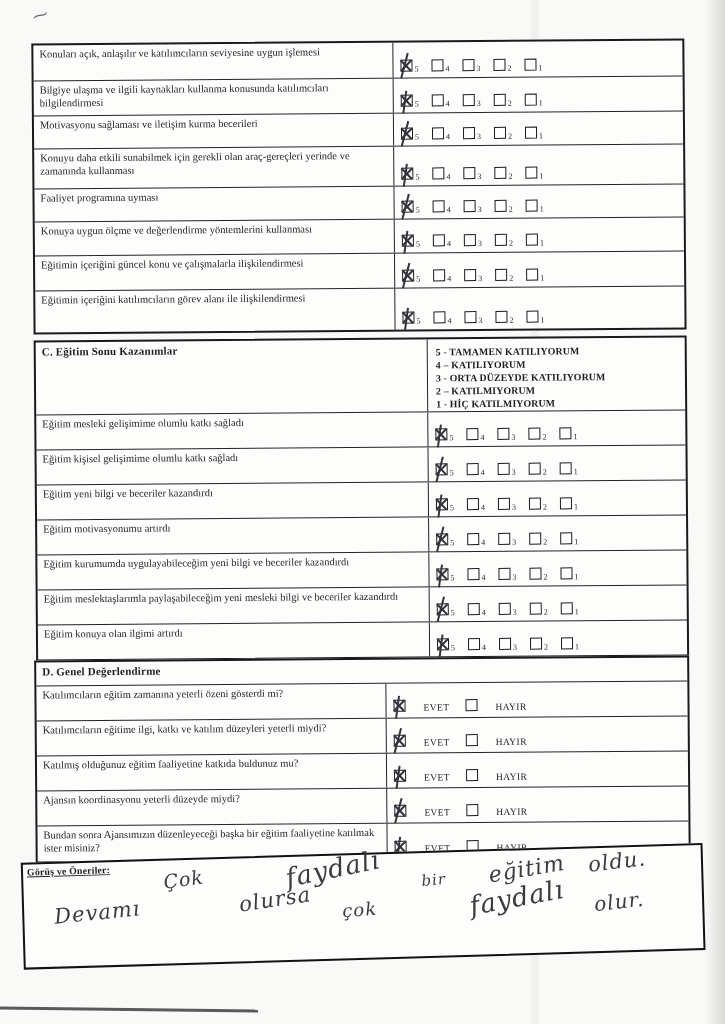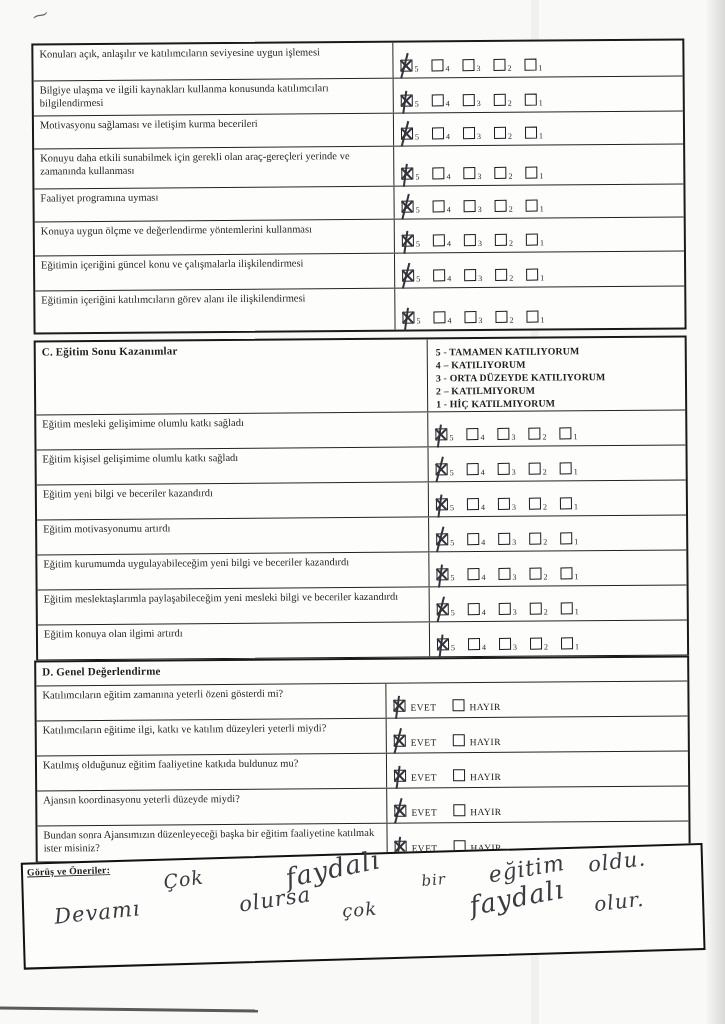--- a/index.html
+++ b/index.html
@@ -46,21 +46,21 @@
   .cb { position:relative; width:12px; height:12px; border:1.5px solid #1b1b1b; background:#fff;
     box-sizing:border-box; display:inline-block; flex:0 0 auto; }
   .cb.checked::before, .cb.checked::after { content:""; position:absolute; left:-3px; top:4px;
     width:15px; height:1.6px; background:#33333b; }
   .cb.checked::before { transform:rotate(46deg); }
   .cb.checked::after  { transform:rotate(-45deg); }
   .tail { position:absolute; left:2px; top:-8px; width:1.6px; height:26px; background:#33333b;
     transform:rotate(15deg); }
   .row:nth-child(even) .tail { transform:rotate(8deg); height:23px; top:-5px; }
   .cbnum { font-size:8px; margin-left:2px; position:relative; top:2px; }
-  .ynlabel { font-size:9.5px; letter-spacing:0.4px; margin-left:5px; position:relative; top:1px; }
+  .ynlabel { font-size:9.5px; letter-spacing:0.4px; margin-left:18px; position:relative; top:1px; }
 
   .comments-box { position:absolute; left:18px; top:860px; width:682px; height:107px;
     border:2.3px solid #121212; transform:rotate(-1.2deg); transform-origin:0 0;
     box-sizing:border-box; background:#fdfdfc; z-index:3; }
   .comments-title { position:absolute; left:4px; top:2px; font-weight:bold; font-size:9.8px;
     text-decoration:underline; letter-spacing:0.2px; }
   .hw-layer { position:absolute; left:0; top:0; right:0; bottom:0; }
   .hw-word { position:absolute; font-family:"DejaVu Serif", serif; font-style:italic;
     color:#3a3a40; white-space:nowrap; letter-spacing:1px; }
 </style>

